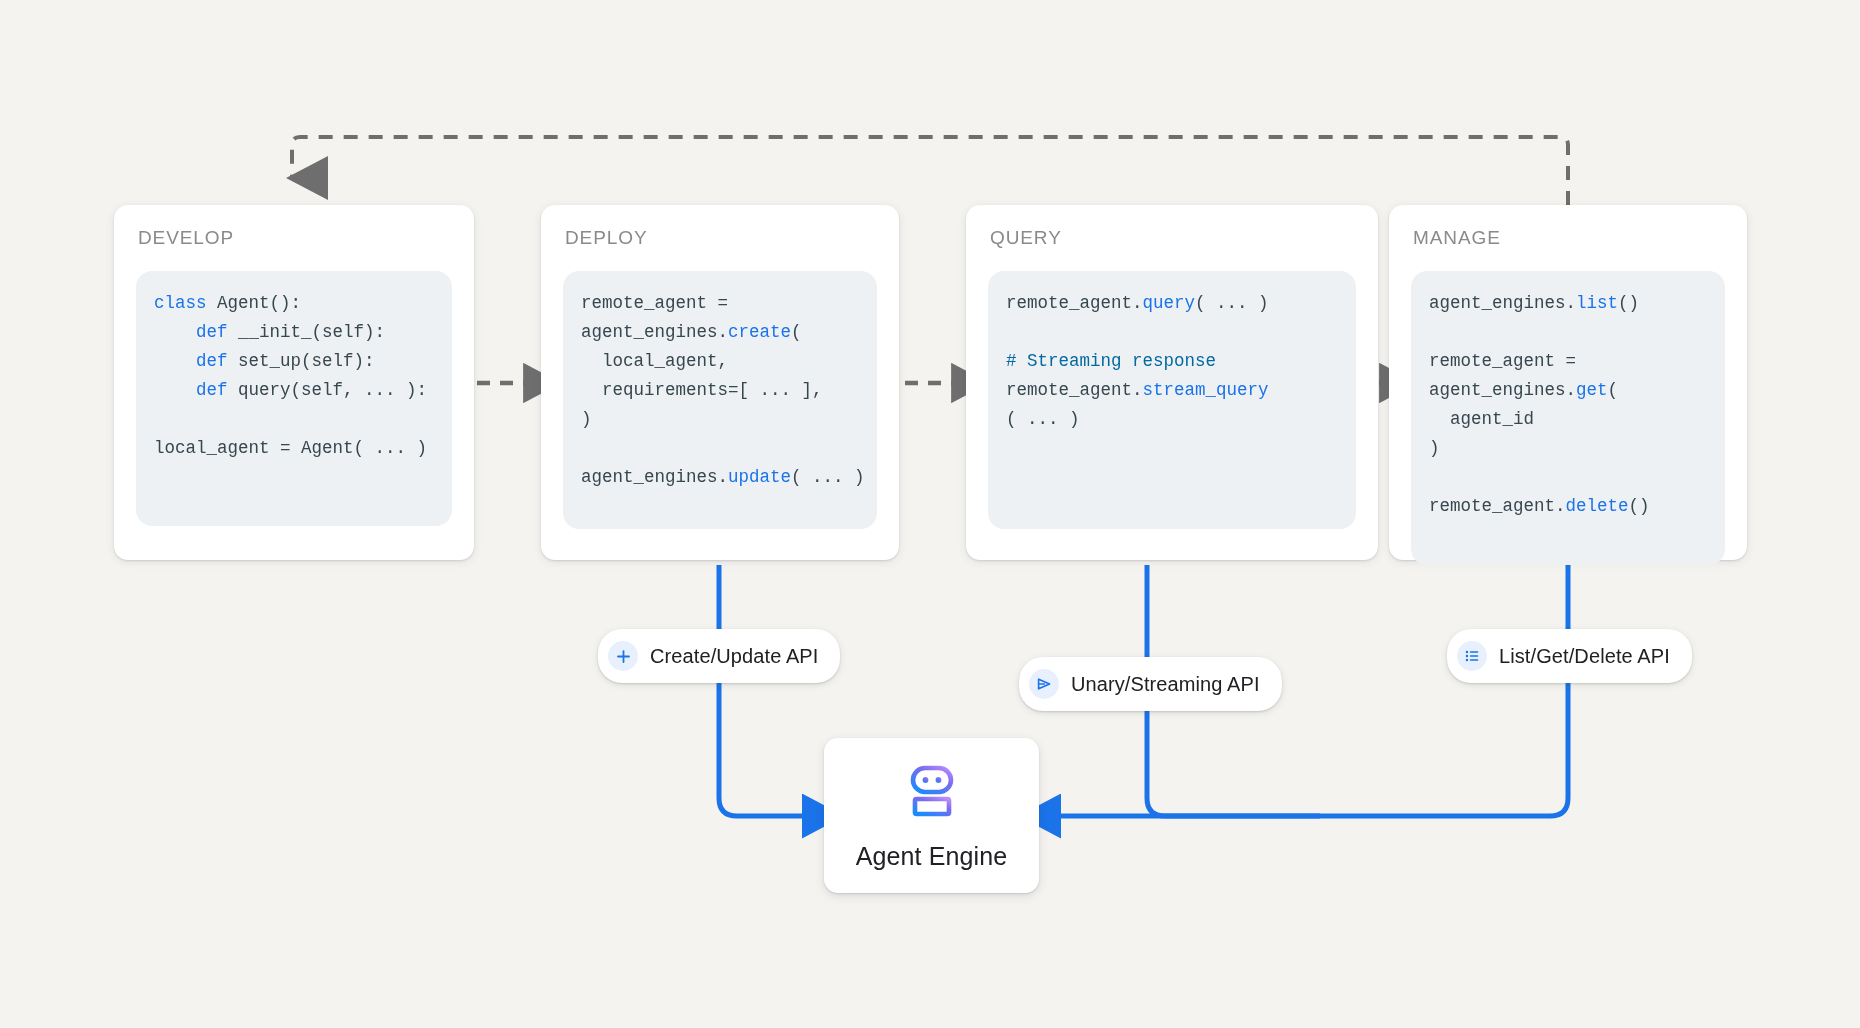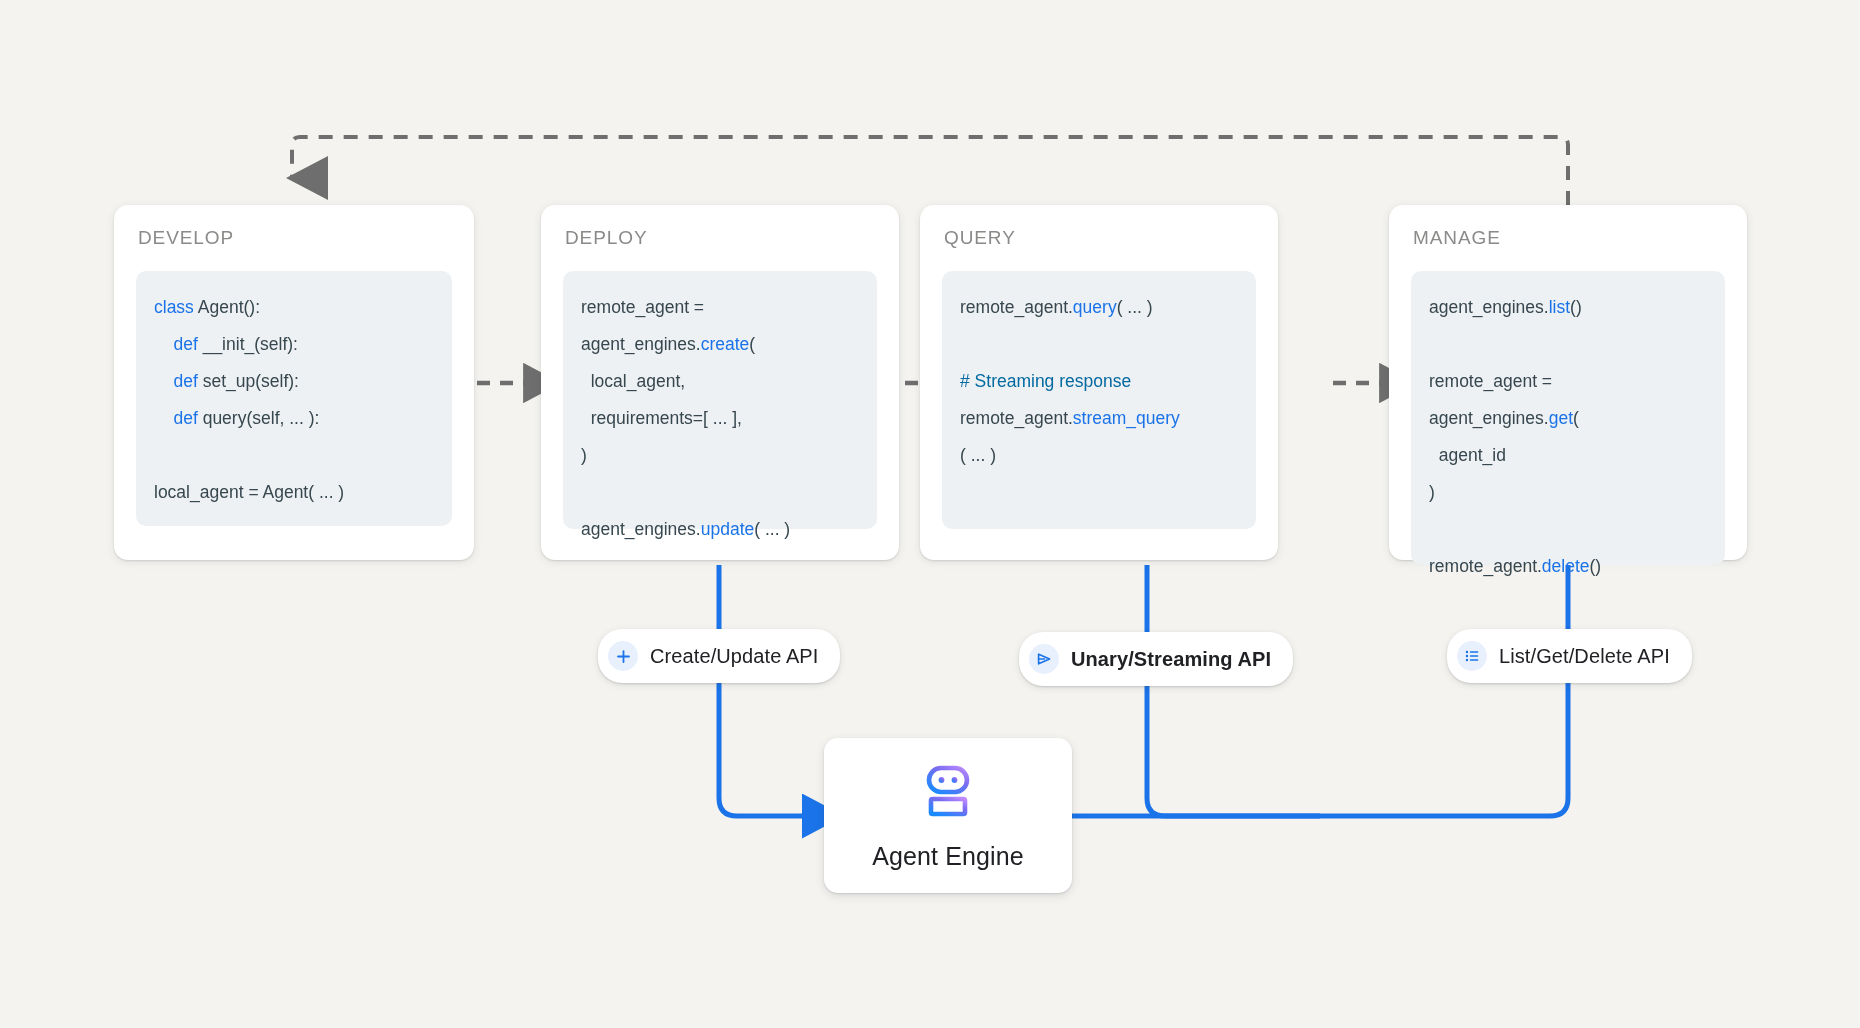--- a/index.html
+++ b/index.html
@@ -46,26 +46,26 @@
   .card-title {
     font-size: 19px;
     letter-spacing: .9px;
     color: #8a8a88;
     font-weight: 500;
     margin: 0 0 22px 2px;
     white-space: nowrap;
   }
   .code {
     background: #eef1f3;
-    border-radius: 10px;
+    border-radius: 16px;
     padding: 18px 16px 18px 18px;
     box-sizing: border-box;
-    font-family: Liberation Sans, sans-serif;
+    font-family: Liberation Mono, monospace;
     font-size: 17.5px;
-    line-height: 37px;
+    line-height: 29px;
     color: #37474f;
     white-space: pre;
   }
   .code .kw  { color: #1a73e8; }
   .code .cm  { color: #0369a1; }
 
   
   .pill {
     position: absolute;
     height: 54px;
@@ -90,21 +90,21 @@
   .pill-label {
     font-size: 20px;
     color: #202124;
     letter-spacing: .1px;
   }
 
   
   #agent-engine {
     position: absolute;
     left: 824px; top: 738px;
-    width: 248px; height: 155px;
+    width: 215px; height: 155px;
     background: #ffffff;
     border-radius: 14px;
     box-shadow: 0 1px 2px rgba(60,64,67,.18), 0 3px 10px rgba(60,64,67,.13);
     display: flex;
     flex-direction: column;
     align-items: center;
     justify-content: center;
     gap: 16px;
     z-index: 6;
   }
@@ -164,21 +164,21 @@
     <div class="card-title">DEPLOY</div>
     <div class="code" style="height:258px;"><span><span>remote_agent =</span>
 <span>agent_engines.</span><span class="kw">create</span><span>(</span>
 <span>  local_agent,</span>
 <span>  requirements=[ ... ],</span>
 <span>)</span>
 <span></span>
 <span>agent_engines.</span><span class="kw">update</span><span>( ... )</span></span></div>
   </div>
 
-  <div class="card" id="card-2" style="left:920px; top:205px; width:358px; height:355px;">
+  <div class="card" id="card-2" style="left:966px; top:205px; width:412px; height:355px;">
     <div class="card-title">QUERY</div>
     <div class="code" style="height:258px;"><span><span>remote_agent.</span><span class="kw">query</span><span>( ... )</span>
 <span></span>
 <span class="cm"># Streaming response</span>
 <span>remote_agent.</span><span class="kw">stream_query</span>
 <span>( ... )</span></span></div>
   </div>
 
   <div class="card" id="card-3" style="left:1389px; top:205px; width:358px; height:355px;">
     <div class="card-title">MANAGE</div>
@@ -194,21 +194,21 @@
 
   <div class="pill" id="pill-0" style="left:598px; top:629px;">
     <span class="pill-ico">
       <svg width="17" height="17" viewBox="0 0 18 18">
         <path d="M9 3.2 V14.8 M3.2 9 H14.8" stroke="#1a73e8" stroke-width="1.9" stroke-linecap="round"></path>
       </svg>
     </span>
     <span class="pill-label">Create/Update API</span>
   </div>
 
-  <div class="pill" id="pill-1" style="left:1019px; top:632px;font-weight:bold;">
+  <div class="pill" id="pill-1" style="left:1019px; top:657px;">
     <span class="pill-ico">
       <svg width="18" height="18" viewBox="0 0 20 20">
         <path d="M4 4.6 L16.2 10 L4 15.4 Z" fill="none" stroke="#1a73e8" stroke-width="1.8" stroke-linejoin="round"></path>
         <path d="M4 10 H10.5" stroke="#1a73e8" stroke-width="1.8" stroke-linecap="round"></path>
       </svg>
     </span>
     <span class="pill-label">Unary/Streaming API</span>
   </div>
 
   <div class="pill" id="pill-2" style="left:1447px; top:629px;">

